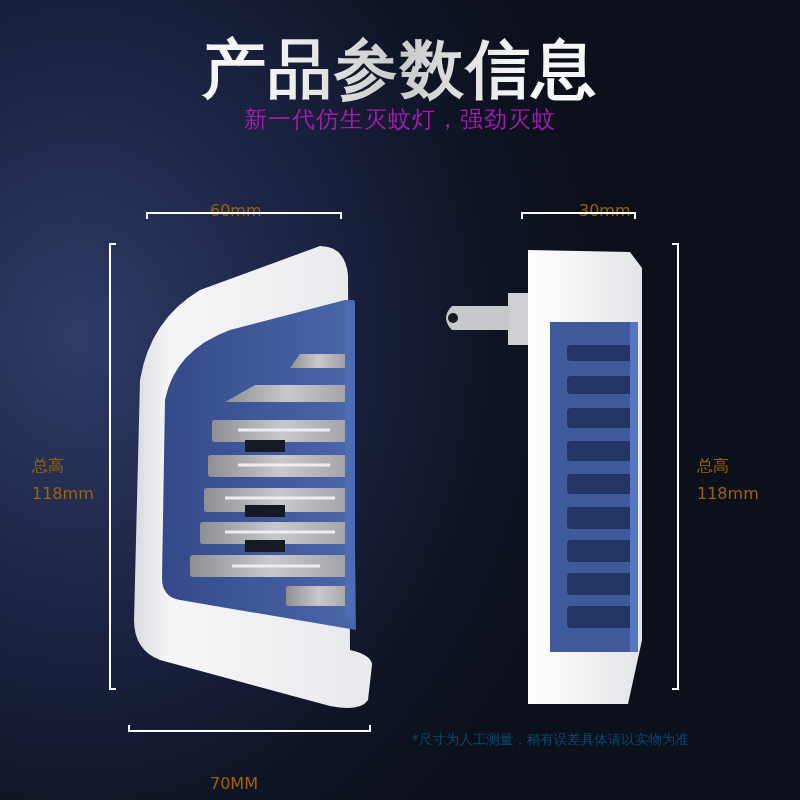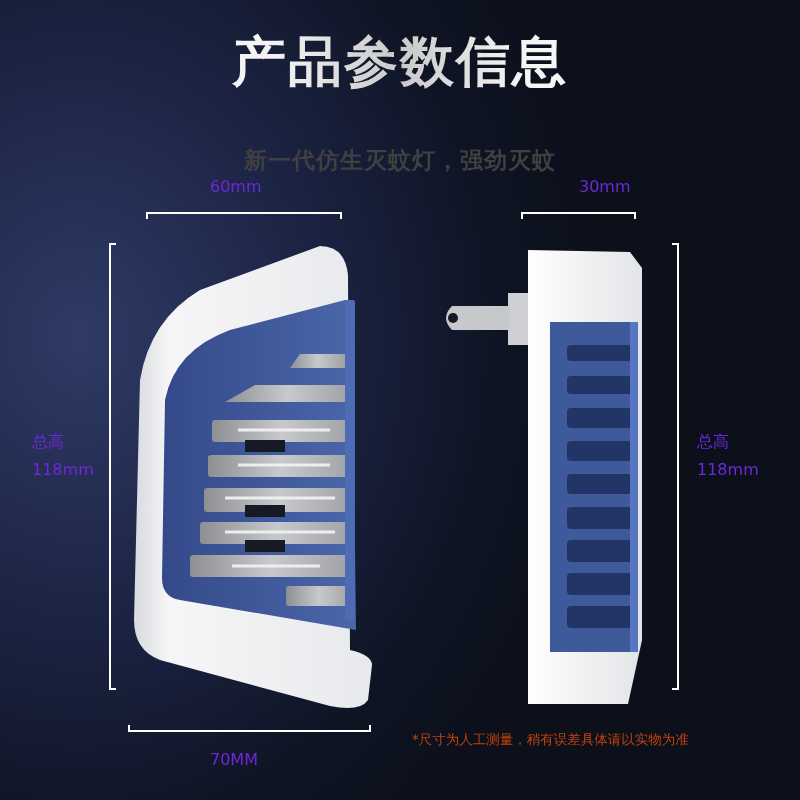--- a/index.html
+++ b/index.html
@@ -4,34 +4,34 @@
 <style>
   html, body { margin:0; padding:0; }
   body {
     width:800px; height:800px; overflow:hidden; position:relative;
     background: radial-gradient(ellipse 520px 620px at 10% 42%, #2f3b66 0%, #1c2444 45%, #0f1424 80%, #0c101b 100%);
     font-family: "DejaVu Sans", "Liberation Sans", sans-serif;
     color:#fff;
   }
   .title {
     position:absolute; left:0; right:0; top:26px; text-align:center;
-    font-size:54px; font-weight:bold; letter-spacing:2px;
+    font-size:64px; font-weight:bold; letter-spacing:2px;
     background: linear-gradient(90deg, #ffffff 0%, #f2f2f2 35%, #c9c9c9 50%, #f5f5f5 65%, #ffffff 100%);
     -webkit-background-clip:text; background-clip:text; color:transparent;
   }
   .subtitle {
     position:absolute; left:0; right:0; top:104px; text-align:center;
-    font-size:23px; font-weight:bold; color:#404040; letter-spacing:1px;margin-top:41px;
+    font-size:23px; font-weight:normal; color:#a21caf; letter-spacing:1px;
   }
-  .dim-label { position:absolute; font-size:16px; color:#6d28d9; }
+  .dim-label { position:absolute; font-size:16px; color:#a16207;margin-top:24px; }
   .hbracket { position:absolute; height:7px; border:2px solid #ffffff; border-bottom:none; box-sizing:border-box; }
   .hbracket.bottom { border-top:none; border-bottom:2px solid #fff; }
   .vbracket { position:absolute; width:7px; border:2px solid #ffffff; border-right:none; box-sizing:border-box; }
   .vbracket.right { border-left:none; border-right:2px solid #fff; }
-  .note { position:absolute; left:412px; top:731px; font-size:13.5px; color:#c2410c; }
+  .note { position:absolute; left:412px; top:731px; font-size:13.5px; color:#0c4a6e; }
   svg { position:absolute; }
 </style>
 </head>
 <body>
 
 <div class="title">产品参数信息</div>
 <div class="subtitle">新一代仿生灭蚊灯，强劲灭蚊</div>
 
 <div class="dim-label" style="left:210px; top:177px;">60mm</div>
 <div class="hbracket" style="left:146px; top:212px; width:196px;"></div>

